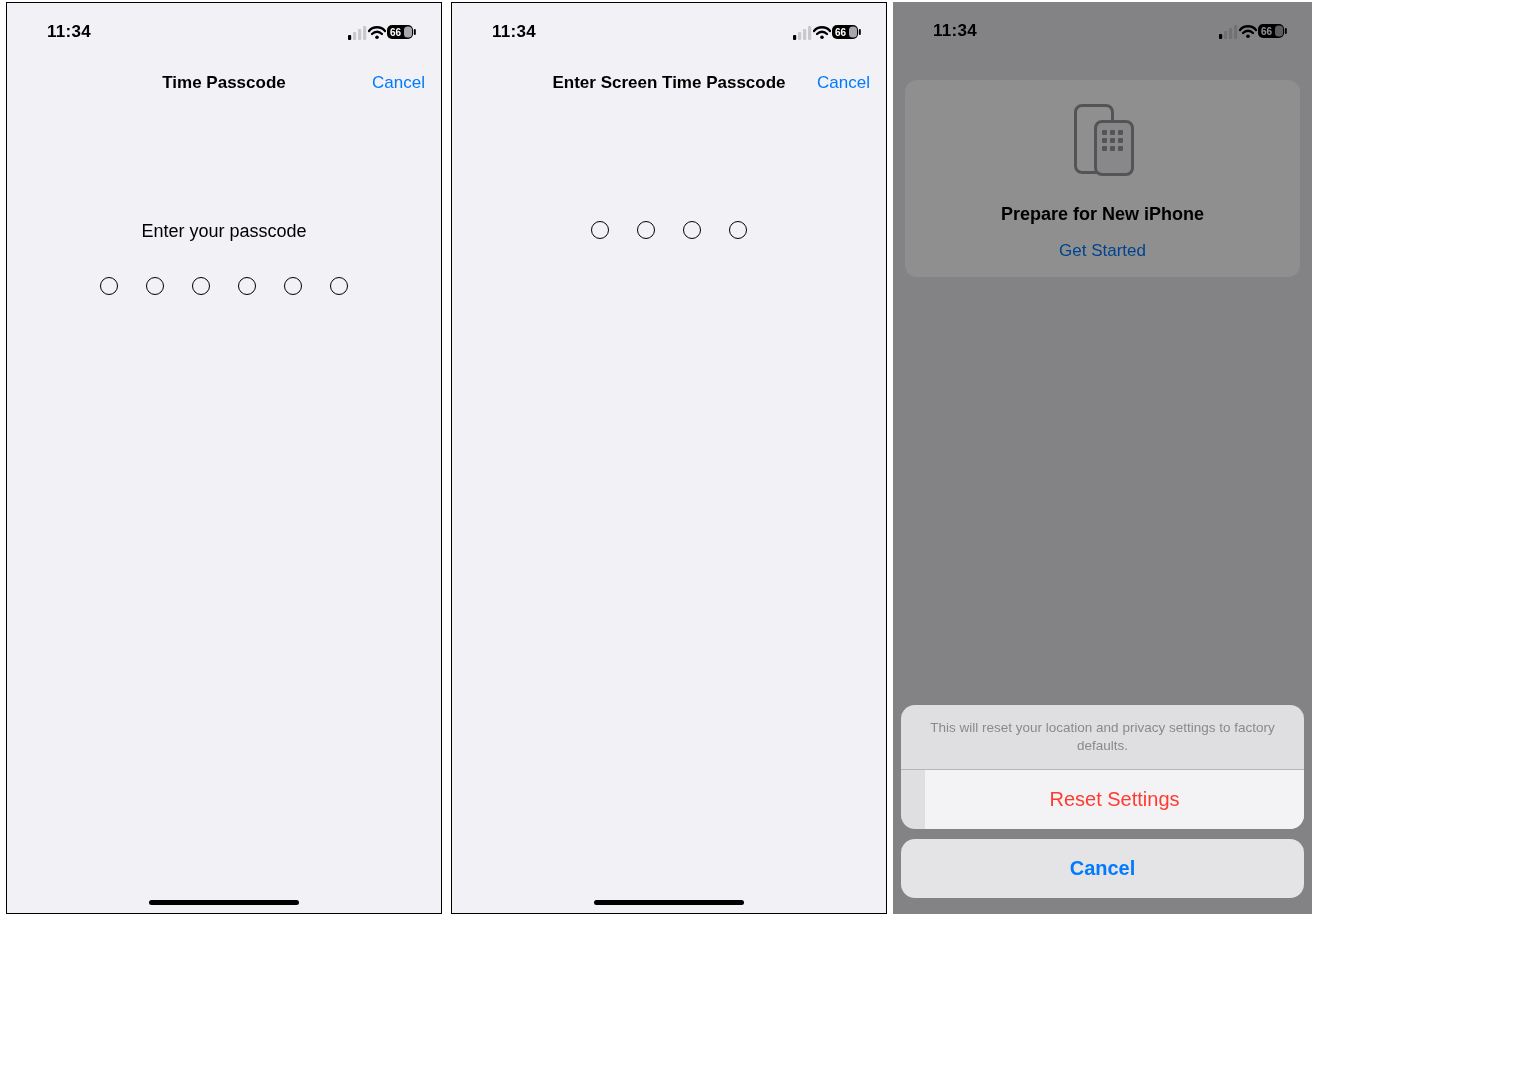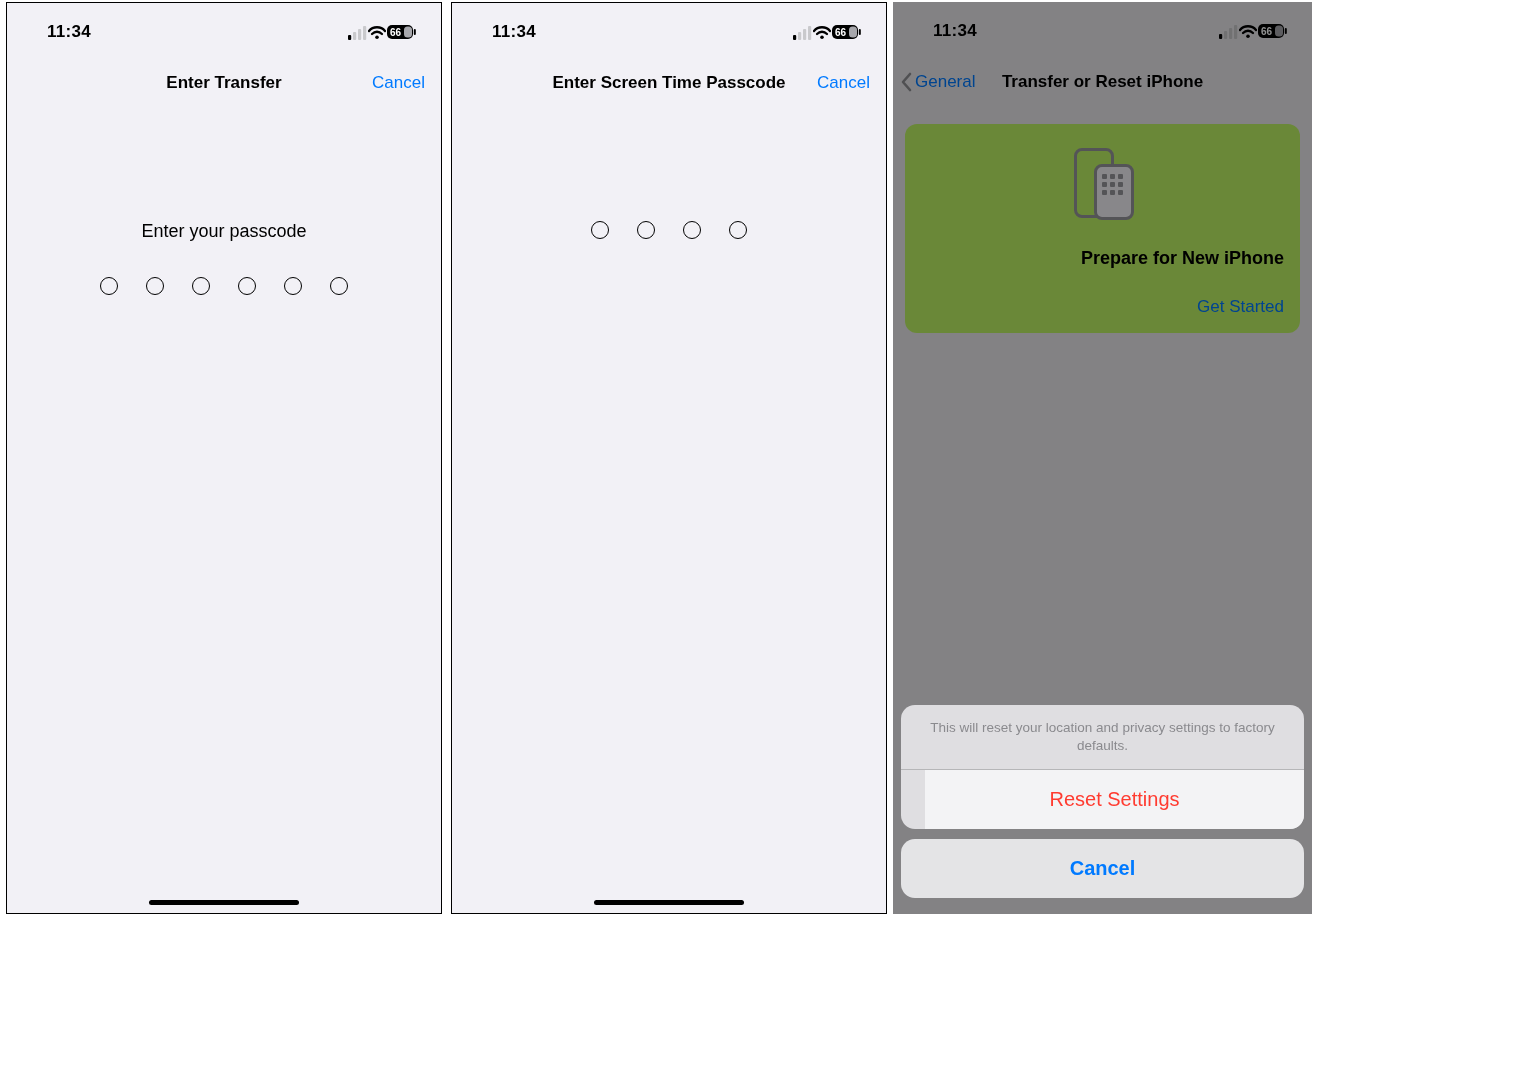--- a/index.html
+++ b/index.html
@@ -80,28 +80,28 @@
     height: 5px;
     border-radius: 3px;
     background: #000;
   }
 
   
   .ph3 .nav-title { font-size: 17px; }
   .ph3 .nav-left { color: #007aff; }
   .card {
     margin: 20px 12px 0;
-    background: #bef264;
+    background: #ffffff;
     border-radius: 12px;
     padding: 24px 16px 16px;
-    text-align: right;
+    text-align: center;
   }
   .card-title { font-weight: 600; font-size: 18px; margin-top: 20px; color: #000; }
   .card-desc { font-size: 14.5px; color: #111; margin-top: 8px; line-height: 1.4; }
-  .card-link { color: #007aff; font-size: 17px; margin-top: 28px; display: inline-block; }
+  .card-link { color: #007aff; font-size: 17px; margin-top: 16px; display: inline-block; }
 
   .dim-overlay {
     position: absolute;
     inset: 0;
     background: rgba(0,0,0,0.44);
   }
   .actionsheet {
     position: absolute;
     left: 8px; right: 8px; bottom: 16px;
   }
@@ -184,21 +184,21 @@
         </svg>
       <svg width="30" height="16">
         <rect x="0" y="1" width="26" height="14" rx="5" fill="#000"></rect>
         <rect x="17" y="2.5" width="8" height="11" rx="3.5" fill="#a7a7ac"></rect>
         <rect x="26.8" y="5" width="2" height="6" rx="1" fill="#000"></rect>
         <text x="8.5" y="12" font-size="10" font-weight="700" fill="#fff" text-anchor="middle">66</text>
       </svg>
     </div>
   </div>
   <div class="navbar">
-    <span class="nav-title">Enter Transfer</span>
+    <span class="nav-title">Time Passcode</span>
     <span class="nav-right">Cancel</span>
   </div>
   <div class="pass-page">
     <div class="pass-prompt">Enter your passcode</div>
     <div class="dots">
         <span class="dot"></span>
         <span class="dot"></span>
         <span class="dot"></span>
         <span class="dot"></span>
         <span class="dot"></span>
@@ -252,29 +252,20 @@
           <use href="#wifi"></use>
         </svg>
       <svg width="30" height="16">
         <rect x="0" y="1" width="26" height="14" rx="5" fill="#000"></rect>
         <rect x="17" y="2.5" width="8" height="11" rx="3.5" fill="#a7a7ac"></rect>
         <rect x="26.8" y="5" width="2" height="6" rx="1" fill="#000"></rect>
         <text x="8.5" y="12" font-size="10" font-weight="700" fill="#fff" text-anchor="middle">66</text>
       </svg>
     </div>
   </div>
-  <div class="navbar">
-    <span class="nav-left">
-      <svg width="12" height="20" viewBox="0 0 12 20">
-        <path d="M9 2 L2 10 L9 18" stroke="#8f8f93" stroke-width="2.6" fill="none" stroke-linecap="round" stroke-linejoin="round"></path>
-      </svg>
-      <span>General</span>
-    </span>
-    <span class="nav-title">Transfer or Reset iPhone</span>
-  </div>
   <div class="card">
     <div class="icons-stack">
       <div class="ic-phone back"></div>
       <div class="ic-phone front"></div>
       <div class="ic-dots">
         <span class="ic-dot"></span>
           <span class="ic-dot"></span>
           <span class="ic-dot"></span>
         <span class="ic-dot"></span>
           <span class="ic-dot"></span>

